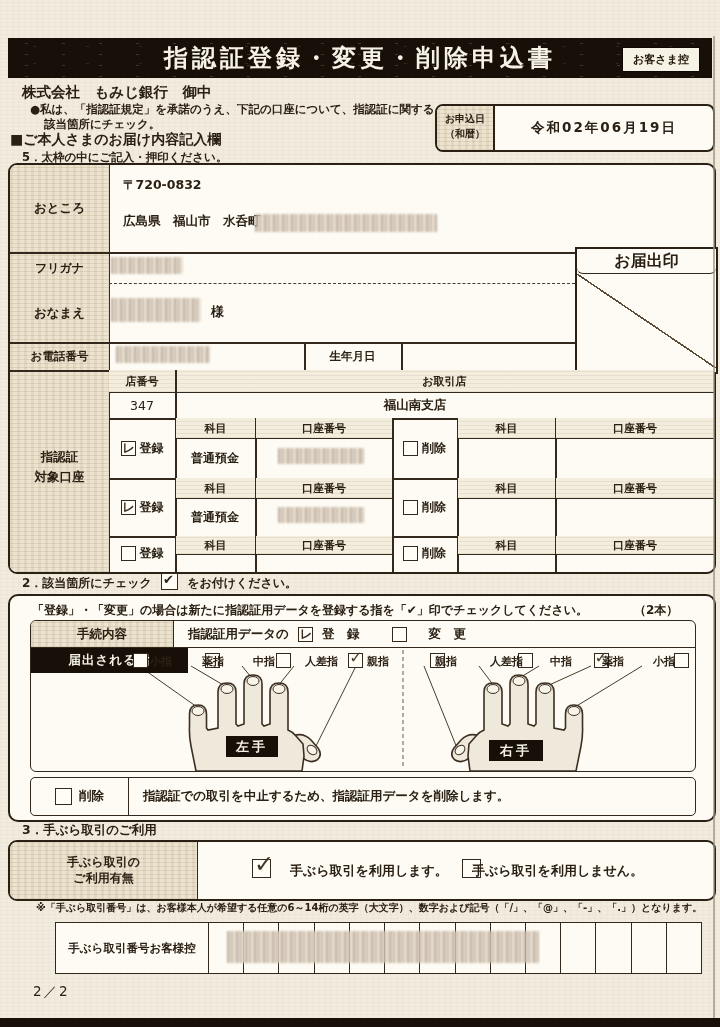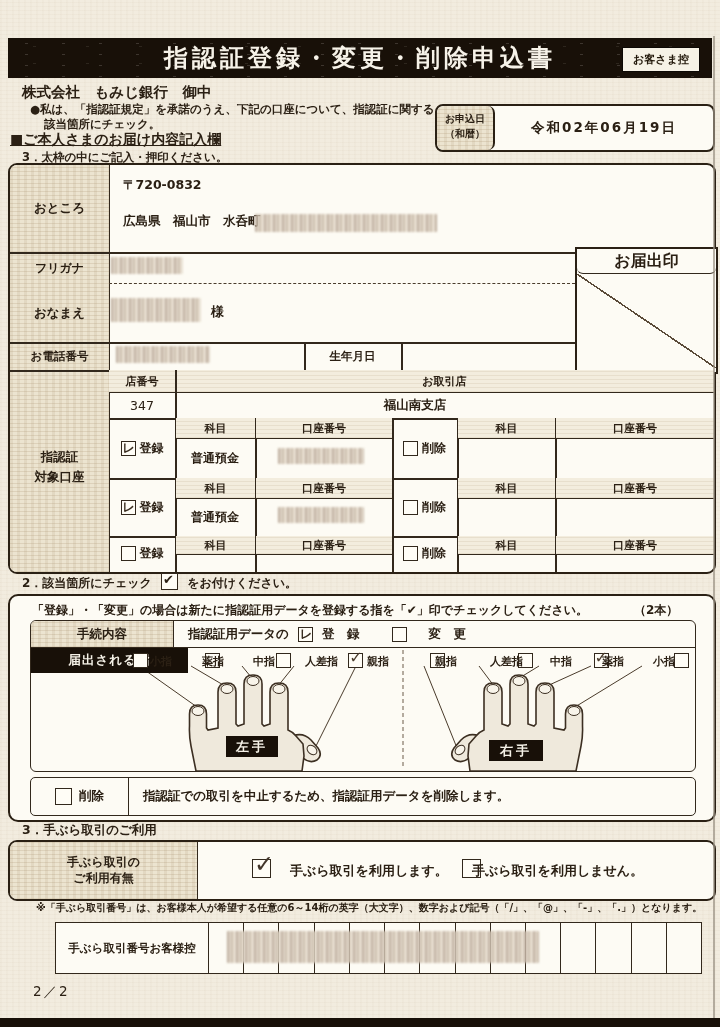--- a/index.html
+++ b/index.html
@@ -36,25 +36,25 @@
 <div class="paper">
 
   <div class="titlebar">
     <div class="abs cntr" style="left:0;top:0;width:100%;height:100%;color:#f6f2e8;font-size:24px;font-weight:bold;letter-spacing:4px;">指認証登録・変更・削除申込書</div>
     <div class="abs cntr" style="right:12px;top:9px;width:76px;height:23px;background:#f6f2e6;border:1px solid #0c0804;font-size:11px;font-weight:bold;color:#211709;">お客さま控</div>
   </div>
 
   <div class="abs bold" style="left:22px;top:83px;font-size:14.5px;">株式会社　もみじ銀行　御中</div>
   <div class="abs bold" style="left:30px;top:102px;font-size:11.5px;">●私は、「指認証規定」を承諾のうえ、下記の口座について、指認証に関する</div>
   <div class="abs bold" style="left:44px;top:117px;font-size:11.5px;">該当箇所にチェック。</div>
-  <div class="abs bold" style="left:10px;top:131px;font-size:14px;text-decoration:underline;">■ご本人さまのお届け内容記入欄</div>
-  <div class="abs" style="left:22px;top:150px;font-size:11.5px;font-weight:bold;">3．太枠の中にご記入・押印ください。</div>
+  <div class="abs bold" style="left:10px;top:131px;font-size:14px;">■ご本人さまのお届け内容記入欄</div>
+  <div class="abs" style="left:22px;top:150px;font-size:11.5px;font-weight:bold;">5．太枠の中にご記入・押印ください。</div>
 
   <div class="abs" style="left:435px;top:104px;width:276px;height:44px;border:2px solid #2a2014;border-radius:8px;background:#fdfbf4;overflow:hidden;">
-    <div class="tex abs" style="left:0;top:0;width:56px;height:100%;border-right:2px solid #2a2014;border-radius:7px;">
+    <div class="tex abs" style="left:0;top:0;width:56px;height:100%;border-right:2px solid #2a2014;">
       <div class="abs" style="left:0;top:6px;width:56px;text-align:center;font-size:10px;font-weight:bold;">お申込日</div>
       <div class="abs" style="left:0;top:21px;width:56px;text-align:center;font-size:10px;font-weight:bold;">（和暦）</div>
     </div>
     <div class="abs cntr" style="left:58px;top:0;width:218px;height:100%;font-size:13.5px;letter-spacing:2px;font-weight:bold;">令和02年06月19日</div>
   </div>
 
   <div class="abs" style="left:8px;top:163px;width:704px;height:407px;border:2.5px solid #2a2014;border-radius:9px;background:#fdfbf4;">
 
     <div class="tex abs" style="left:0;top:0;width:99px;height:100%;border-right:1.5px solid #32281c;border-radius:7px 0 0 7px;"></div>
     <div class="abs cntr" style="left:0;top:0;width:99px;height:87px;font-size:12.5px;font-weight:bold;">おところ</div>

